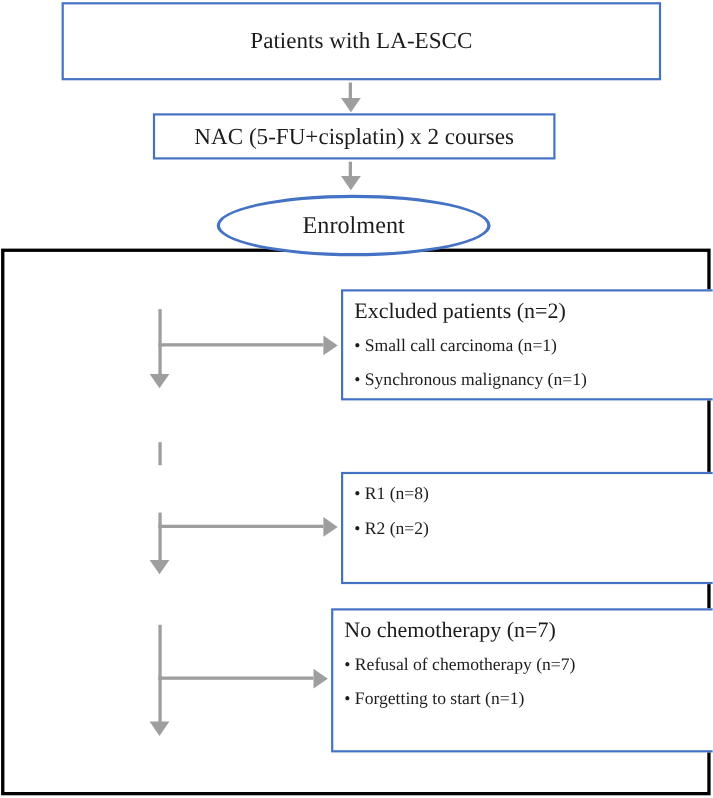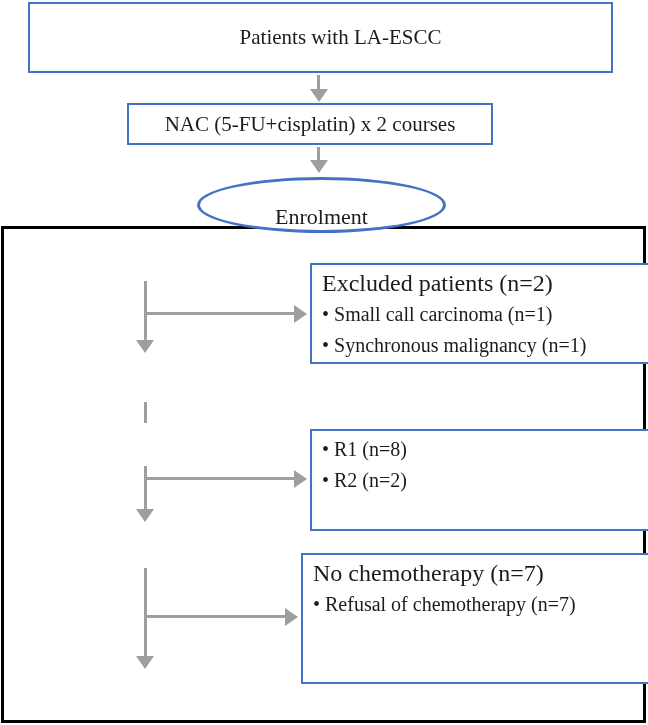--- a/index.html
+++ b/index.html
@@ -35,21 +35,21 @@
     font-size: 21px;
     line-height: 31px;
   }
   .ellipse {
     position: absolute;
     background: #ffffff;
     border: 3px solid #4472c4;
     border-radius: 50%;
     z-index: 3;
     display: flex;
-    align-items: flex-end;
+    align-items: center;
     justify-content: center;
     font-size: 22px;
   }
   #container {
     position: absolute;
     left: 1px;
     top: 226px;
     width: 639px;
     height: 491px;
     border: 3px solid #000000;
@@ -58,26 +58,26 @@
   }
   .side-box {
     position: absolute;
     background: #ffffff;
     border: 2px solid #4472c4;
     padding: 3px 10px 0 10px;
     box-sizing: content-box;
     z-index: 2;
   }
   .side-title {
-    font-size: 24px;
+    font-size: 20px;
     line-height: 31px;
     white-space: nowrap;
   }
   .side-bullet {
-    font-size: 20px;
+    font-size: 16px;
     line-height: 31px;
     white-space: nowrap;
   }
   .vline, .hline {
     position: absolute;
     background: #9e9e9e;
     z-index: 2;
   }
   .vline { width: 3px; }
   .hline { height: 3px; }
@@ -96,28 +96,28 @@
     border-bottom: 9px solid transparent;
     border-left: 13px solid #9e9e9e;
     z-index: 2;
   }
 </style>
 </head>
 <body>
 
 <div id="canvas">
 
-  <div class="node centered two-line" style="left:28px; top:2px; width:541px; height:67px;padding-left:40px;">
+  <div class="node centered two-line" style="left:56px; top:2px; width:541px; height:67px;">
     <div>Patients with LA-ESCC</div>
   </div>
 
   <div class="vline" style="left:317px; top:75px; height:16px;"></div>
   <div class="head-down" style="left:310px; top:89px;"></div>
 
-  <div class="node centered" style="left:127px; top:103px; width:362px; height:38px; font-size:21px;">
+  <div class="node centered" style="left:139px; top:103px; width:362px; height:38px; font-size:21px;">
     <div>NAC (5-FU+cisplatin) x 2 courses</div>
   </div>
 
   <div class="vline" style="left:317px; top:147px; height:15px;"></div>
   <div class="head-down" style="left:310px; top:160px;"></div>
 
   <div class="ellipse" style="left:197px; top:177px; width:243px; height:50px;">
     <div>Enrolment</div>
   </div>
 
@@ -150,20 +150,21 @@
   </div>
 
   <div class="side-box" style="left:310px; top:429px; width:321px; height:95px;">
     <div class="side-bullet">• R1 (n=8)</div>
     <div class="side-bullet">• R2 (n=2)</div>
   </div>
 
   <div class="side-box" style="left:301px; top:553px; width:330px; height:124px;">
     <div class="side-title">No chemotherapy (n=7)</div>
     <div class="side-bullet">• Refusal of chemotherapy (n=7)</div>
+    <div class="side-bullet">• Forgetting to start (n=1)</div>
   </div>
 
   <div class="vline" style="left:144px; top:281px; height:61px;"></div>
   <div class="head-down" style="left:136px; top:340px;"></div>
   <div class="hline" style="left:144px; top:312px; width:150px;"></div>
   <div class="head-right" style="left:294px; top:305px;"></div>
 
   <div class="vline" style="left:144px; top:402px; height:21px;"></div>
 
   <div class="vline" style="left:144px; top:466px; height:45px;"></div>

